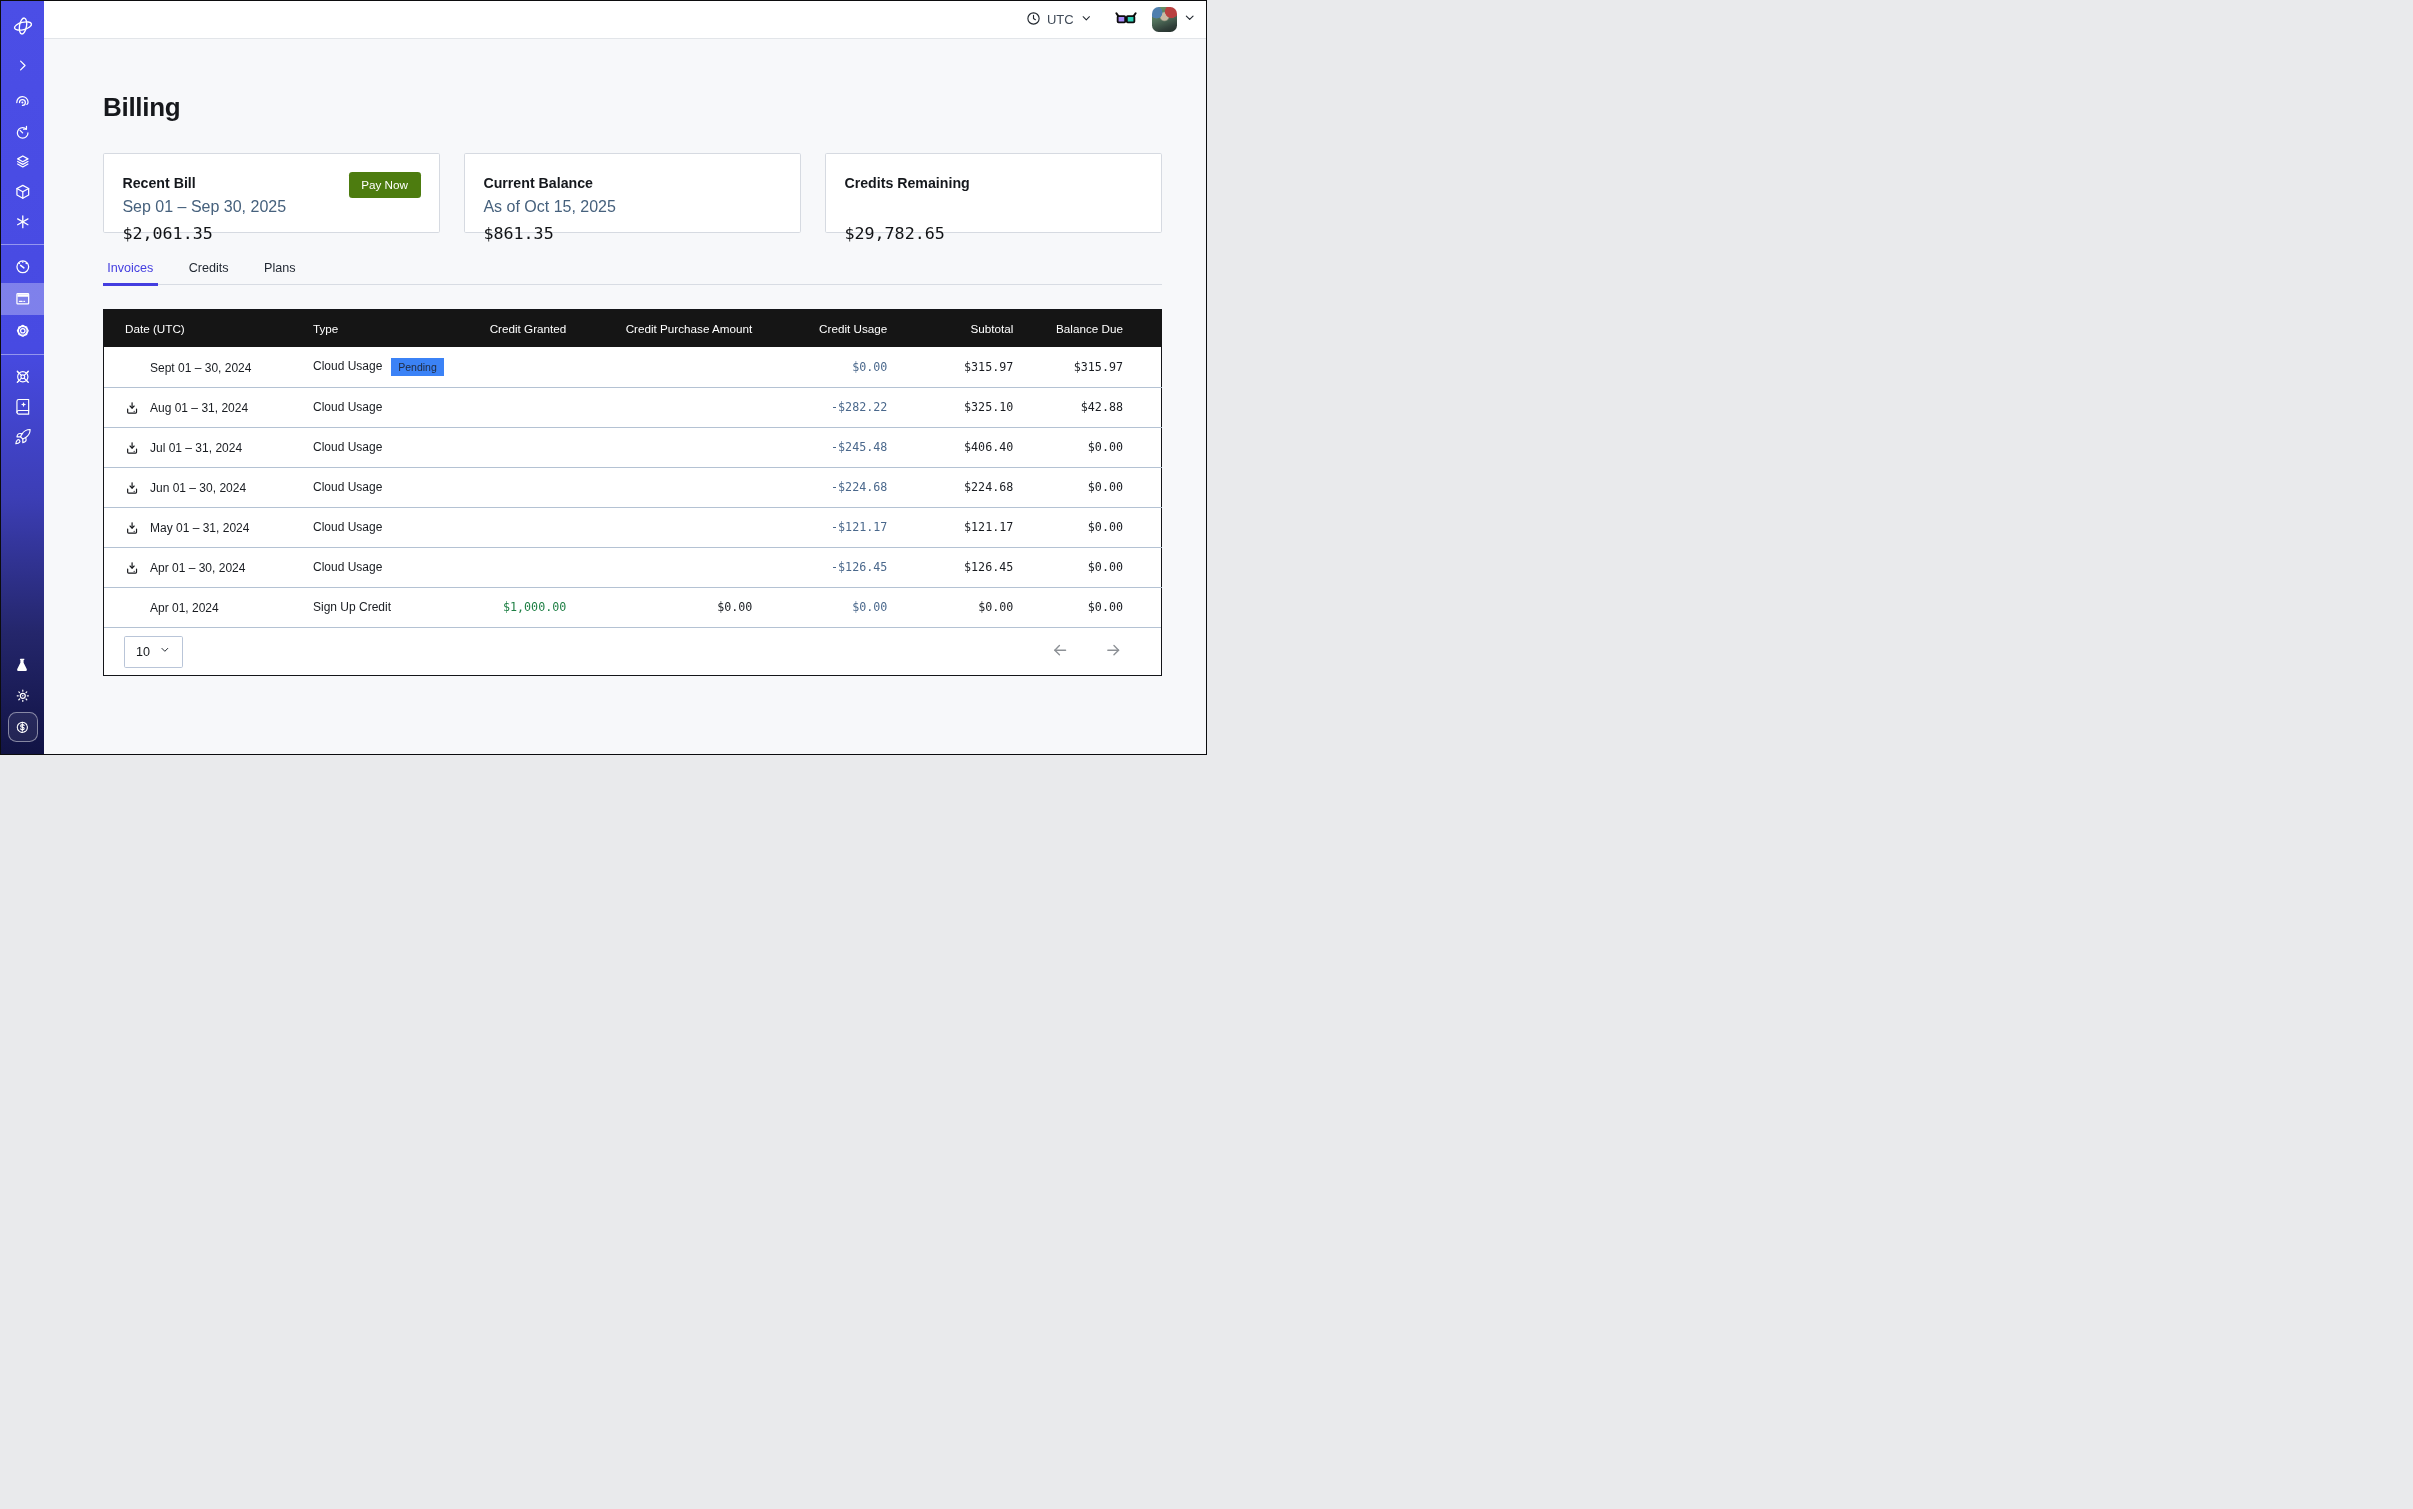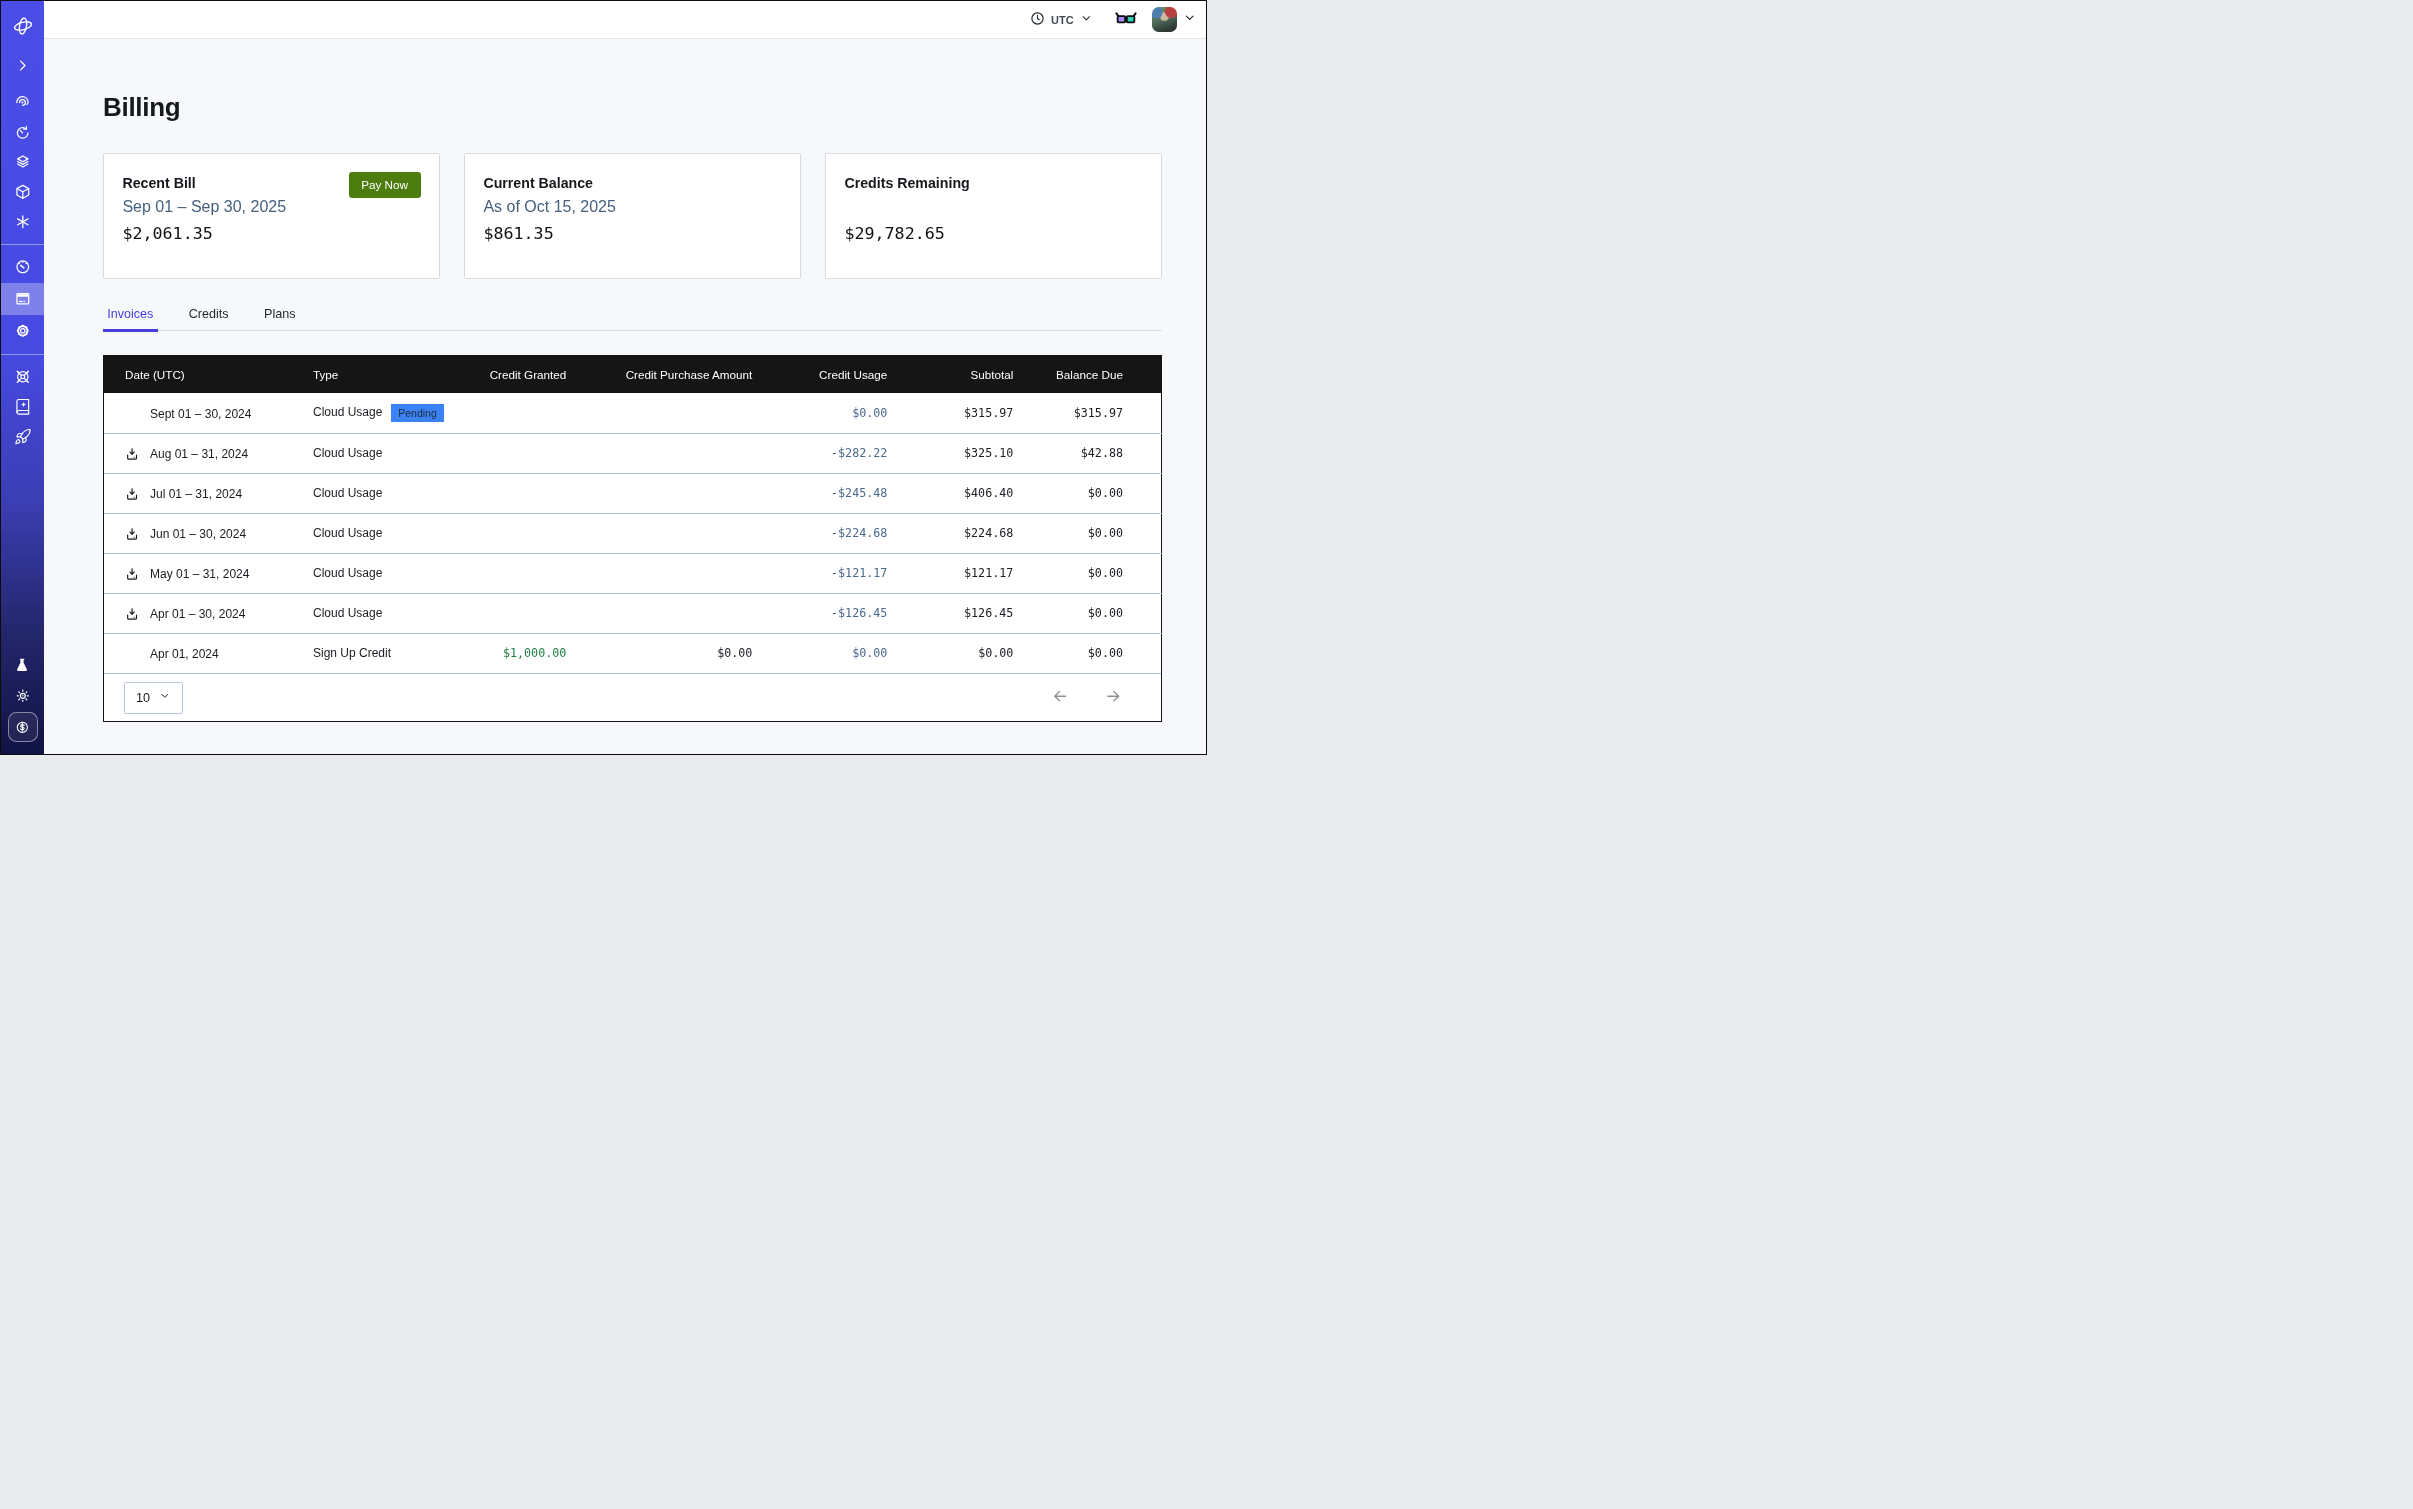--- a/index.html
+++ b/index.html
@@ -30,38 +30,38 @@
     margin-bottom:11.7px; margin-top:1.7px; cursor:pointer;
   }
   .sidebar svg{ display:block; }
   
   .topbar{
     position:absolute; left:43px; right:0; top:0; height:38px; background:#ffffff;
     border-bottom:0.8px solid #e2e5e9; display:flex; align-items:center; justify-content:flex-end;
     padding-right:10px; z-index:4;
   }
   .tz{ display:flex; align-items:center; gap:5.9px; cursor:pointer; }
-  .tz-label{ font-size:11px; color:#414b58;font-weight:bold; }
+  .tz-label{ font-size:13px; color:#414b58; }
   .tb-glasses{ margin-left:22.6px; cursor:pointer; display:flex; }
   .avatar{
     width:25px; height:25px; border-radius:6.7px; margin-left:15px; cursor:pointer;
     background:
       radial-gradient(circle at 78% 18%, #b94040 0 22%, transparent 24%),
       radial-gradient(circle at 18% 22%, #4f7fae 0 20%, transparent 22%),
       radial-gradient(circle at 50% 38%, #c9b9a4 0 18%, transparent 26%),
       linear-gradient(160deg,#6f9b66 0%,#51705b 45%,#31403a 78%,#222d28 100%);
   }
   .tb-caret{ margin-left:5.9px; cursor:pointer; display:flex; }
   
   .main{ position:absolute; left:43px; top:39px; right:0; bottom:0; padding:0 44px 0 59px; }
   h1.page-title{ margin-top:52px; font-size:26px; font-weight:700; letter-spacing:-0.3px; color:#16181c; }
   
   .cards{ display:flex; gap:24px; margin-top:30px; }
   .card{
-    position:relative; flex:1; height:126px; background:#fff;
+    position:relative; flex:1; height:80px; background:#fff;
     border:0.8px solid #d6dae1; border-radius:1.7px;
   }
   .card-title{ position:absolute; top:21px; left:18.4px; font-size:14.2px; font-weight:700; color:#15181d; }
   .card-sub{ position:absolute; top:44px; left:18.4px; font-size:16px; color:#46617d; }
   .card-amount{ position:absolute; top:69px; left:18.4px; font-family:"DejaVu Sans Mono",monospace; font-size:16.7px; color:#101215; }
   .paynow{
     position:absolute; top:17.6px; right:18.4px; background:#4d7c0f; color:#fff; border:none;
     font-family:"Liberation Sans",sans-serif; font-size:11.7px; padding:6.7px 12.6px; border-radius:3.3px; cursor:pointer;
   }
   

